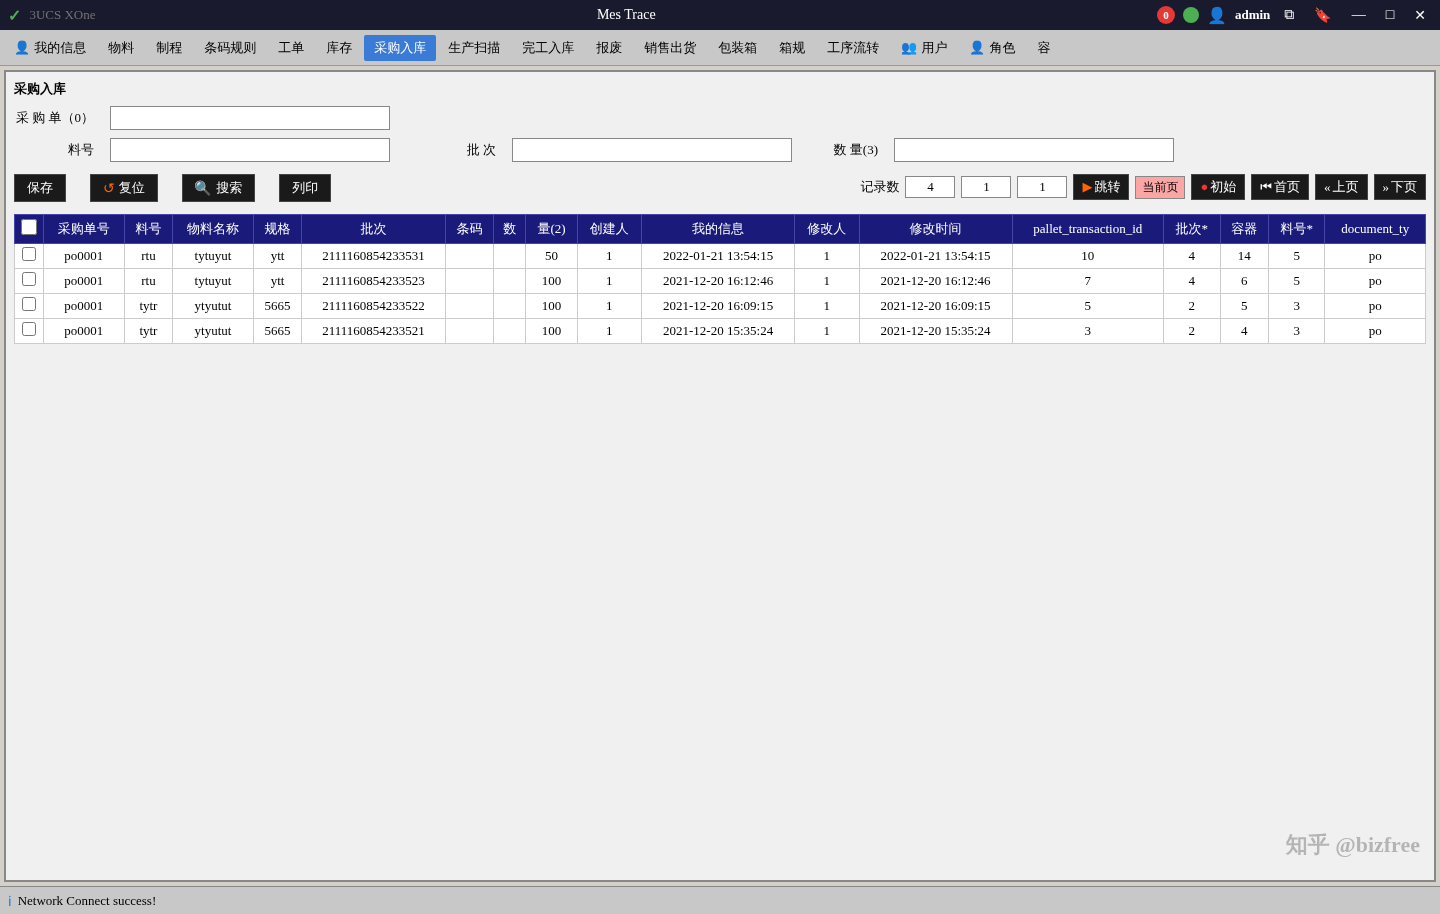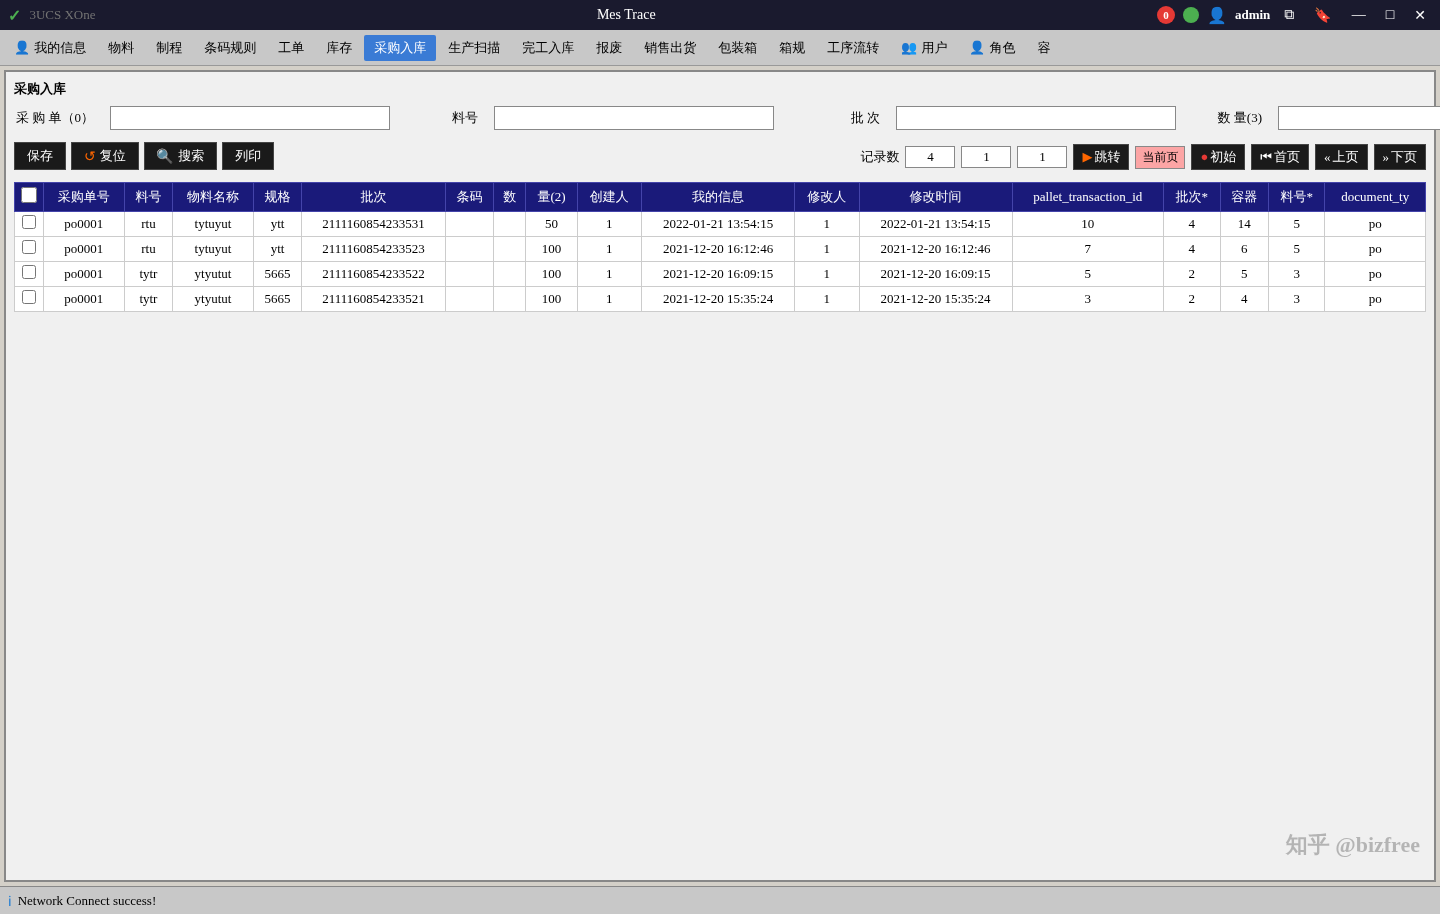--- a/index.html
+++ b/index.html
@@ -65,21 +65,21 @@
     .section-title {
       font-size: 13px;
       font-weight: bold;
       margin-bottom: 8px;
       color: #000;
     }
 
     
     .form-area {
       display: flex;
-      flex-direction: row;
+      flex-direction: column;
       gap: 8px;
       margin-bottom: 8px;
     }
     .form-row {
       display: flex;
       align-items: center;
       gap: 16px;
     }
     .form-label {
       font-size: 13px;
@@ -94,22 +94,22 @@
       font-size: 13px;
       background: white;
     }
     .form-input-wide { width: 280px; }
     .form-input-medium { width: 280px; }
     .form-input-long { width: 280px; }
 
     
     .toolbar {
       display: flex;
-      align-items: flex-end;
-      gap: 5px;
+      align-items: flex-start;
+      gap: 24px;
       margin-bottom: 8px;
       padding: 4px 0;
     }
     .btn-toolbar {
       background: #1a1a1a;
       color: white;
       border: 1px solid #444;
       padding: 4px 12px;
       cursor: pointer;
       font-size: 13px;

